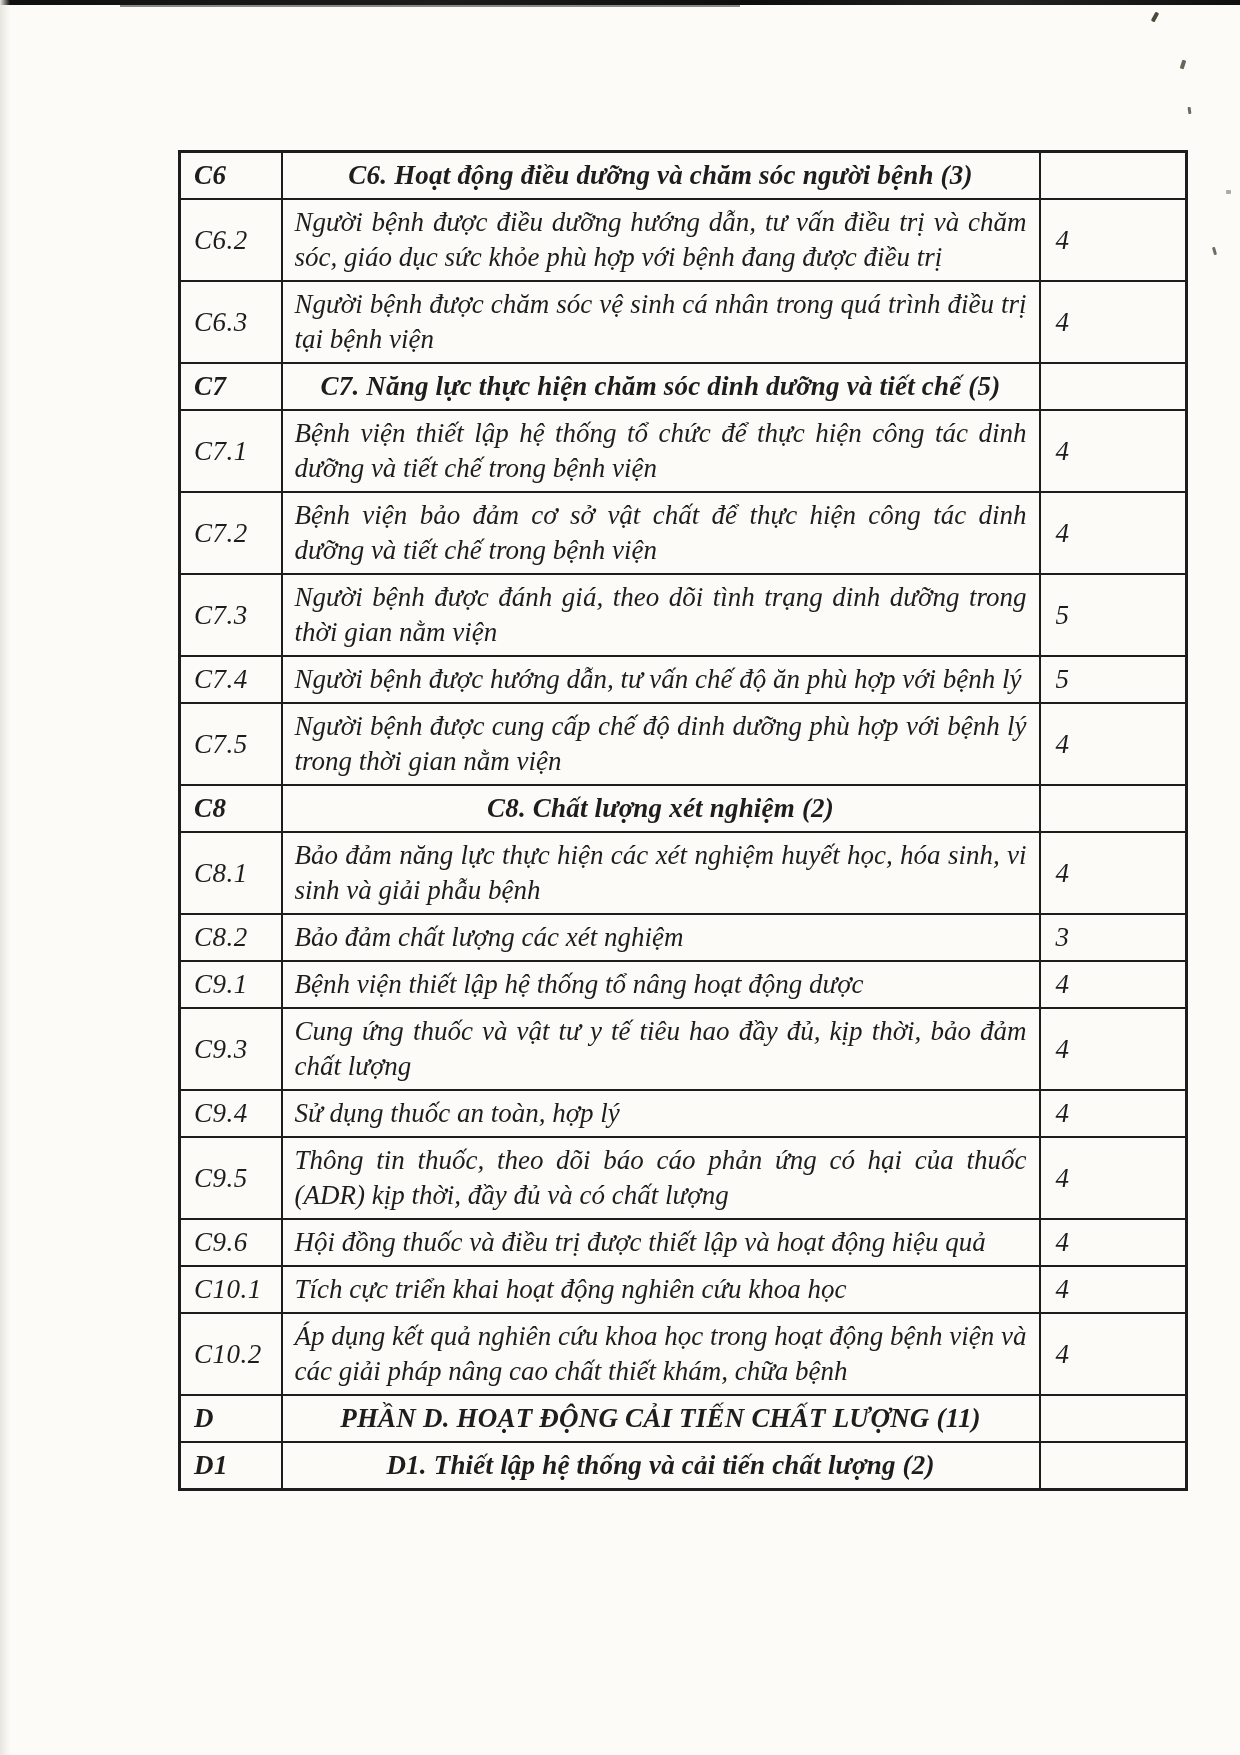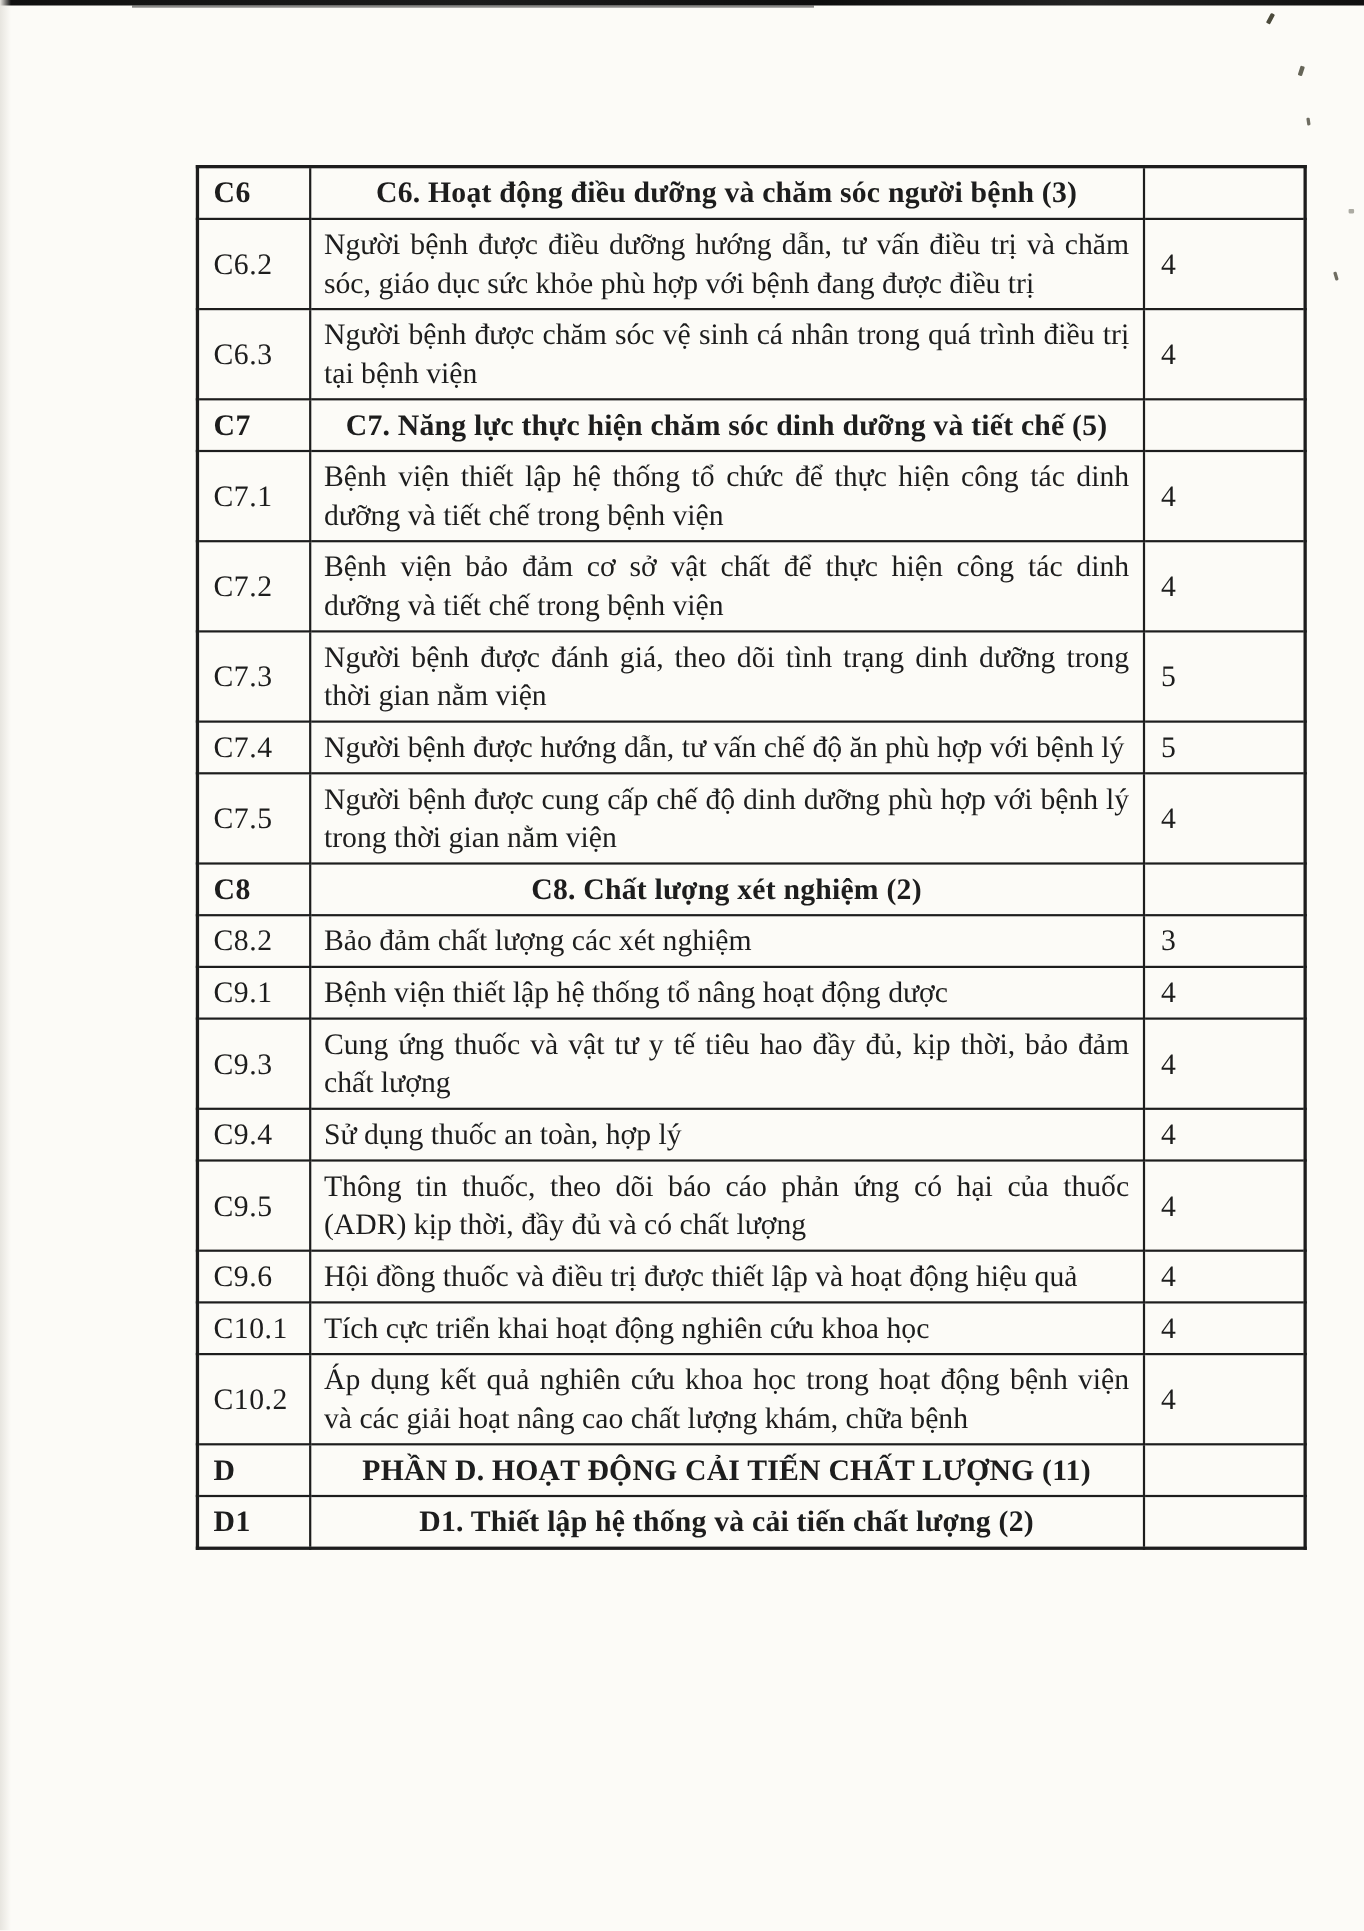--- a/index.html
+++ b/index.html
@@ -11,20 +11,21 @@
     width:1240px;height:1755px;
     background:#ffffff;
     font-family:"Liberation Serif","DejaVu Serif",serif;
   }
   .page{
     position:relative;
     width:1240px;height:1755px;
     background:var(--paper);
     overflow:hidden;
     color:var(--ink);
+    font-style:italic;
   }
   
   .scan-top-bar{
     position:absolute;left:0;top:0;width:100%;height:5px;
     background:linear-gradient(90deg,#101010 0%,#1c1c1c 35%,#0e0e0e 60%,#232323 80%,#101010 100%);
   }
   .scan-top-bar::after{
     content:"";position:absolute;left:120px;top:5px;width:620px;height:2px;
     background:#2a2a2a;opacity:.55;
   }
@@ -144,20 +145,25 @@
           <td class="code">C7.5</td>
           <td class="desc">Người bệnh được cung cấp chế độ dinh dưỡng phù hợp với bệnh lý trong thời gian nằm viện</td>
           <td class="score">4</td>
         </tr>
         <tr class="section">
           <td class="code">C8</td>
           <td class="desc">C8. Chất lượng xét nghiệm (2)</td>
           <td class="score"></td>
         </tr>
         <tr class="item">
+          <td class="code">C8.1</td>
+          <td class="desc">Bảo đảm năng lực thực hiện các xét nghiệm huyết học, hóa sinh, vi sinh và giải phẫu bệnh</td>
+          <td class="score">4</td>
+        </tr>
+        <tr class="item">
           <td class="code">C8.2</td>
           <td class="desc">Bảo đảm chất lượng các xét nghiệm</td>
           <td class="score">3</td>
         </tr>
         <tr class="item">
           <td class="code">C9.1</td>
           <td class="desc">Bệnh viện thiết lập hệ thống tổ nâng hoạt động dược</td>
           <td class="score">4</td>
         </tr>
         <tr class="item">
@@ -180,21 +186,21 @@
           <td class="desc">Hội đồng thuốc và điều trị được thiết lập và hoạt động hiệu quả</td>
           <td class="score">4</td>
         </tr>
         <tr class="item">
           <td class="code">C10.1</td>
           <td class="desc">Tích cực triển khai hoạt động nghiên cứu khoa học</td>
           <td class="score">4</td>
         </tr>
         <tr class="item">
           <td class="code">C10.2</td>
-          <td class="desc">Áp dụng kết quả nghiên cứu khoa học trong hoạt động bệnh viện và các giải hoạt nâng cao chất lượng khám, chữa bệnh</td>
+          <td class="desc">Áp dụng kết quả nghiên cứu khoa học trong hoạt động bệnh viện và các giải pháp nâng cao chất thiết khám, chữa bệnh</td>
           <td class="score">4</td>
         </tr>
         <tr class="section">
           <td class="code">D</td>
           <td class="desc">PHẦN D. HOẠT ĐỘNG CẢI TIẾN CHẤT LƯỢNG (11)</td>
           <td class="score"></td>
         </tr>
         <tr class="section">
           <td class="code">D1</td>
           <td class="desc">D1. Thiết lập hệ thống và cải tiến chất lượng (2)</td>

